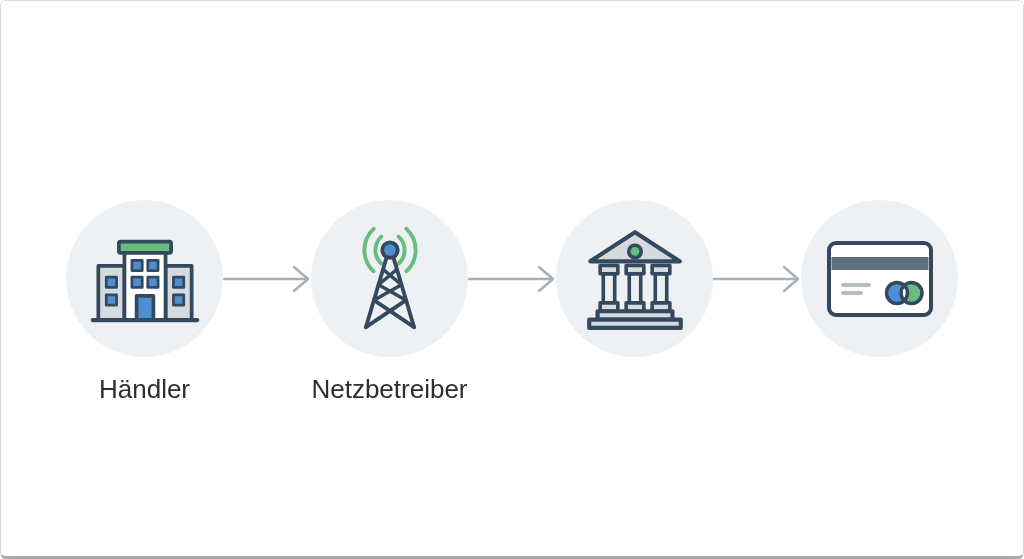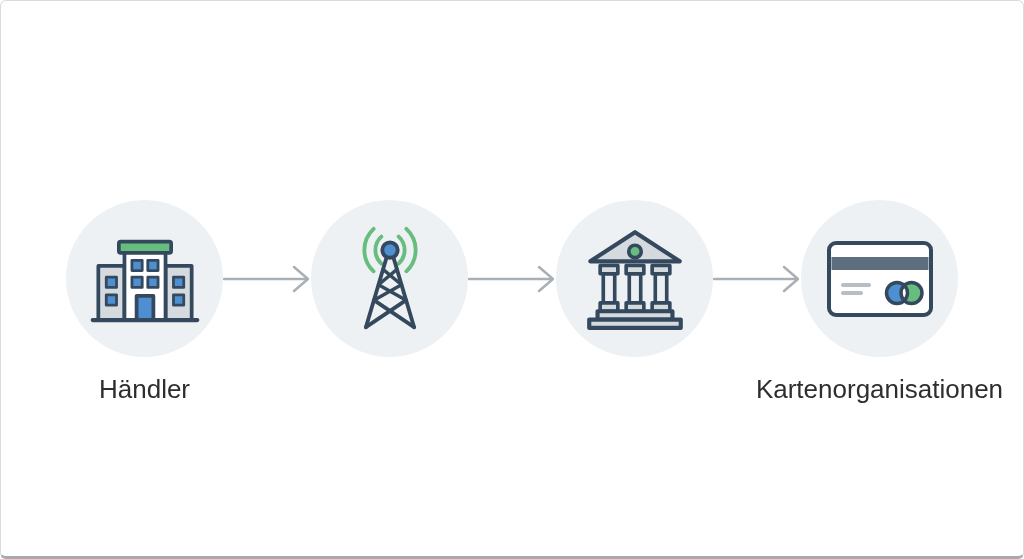--- a/index.html
+++ b/index.html
@@ -121,20 +121,21 @@
           <line x1="58.5" y1="33.5" x2="80" y2="106" class="sn fn" stroke-width="4"></line>
           <line x1="47.8" y1="46" x2="66.9" y2="62" class="sn fn" stroke-width="3.5"></line>
           <line x1="62.2" y1="46" x2="43.1" y2="62" class="sn fn" stroke-width="3.5"></line>
           <line x1="43.1" y1="62" x2="71.7" y2="78" class="sn fn" stroke-width="3.5"></line>
           <line x1="66.9" y1="62" x2="38.3" y2="78" class="sn fn" stroke-width="3.5"></line>
           <line x1="38.3" y1="78" x2="80" y2="106" class="sn fn" stroke-width="4"></line>
           <line x1="71.7" y1="78" x2="30" y2="106" class="sn fn" stroke-width="4"></line>
           <circle cx="55" cy="26" r="8" class="fb sn" stroke-width="4"></circle>
         </svg>
       </div>
+      <div class="label">Netzbetreiber</div>
     </div>
 
     <div class="arrowbox">
       <svg width="88" height="32" viewBox="0 0 88 32">
         <line x1="1" y1="16" x2="84" y2="16" class="sa fn" stroke-width="2.5"></line>
         <polyline points="71,4 85,16 71,28" class="sa fn" stroke-width="2.5"></polyline>
       </svg>
     </div>
 
     <div class="node">
@@ -171,17 +172,16 @@
           <rect x="7.5" y="21" width="97" height="13" class="fst"></rect>
           <rect x="17" y="47" width="30" height="4" rx="2" class="fcl"></rect>
           <rect x="17" y="55" width="22" height="4" rx="2" class="fcl"></rect>
           <circle cx="73" cy="57" r="10.5" class="fb"></circle>
           <circle cx="87.5" cy="57" r="10.5" class="fgr"></circle>
           <path d="M80.25 49.4 A10.5 10.5 0 0 1 80.25 64.6 A10.5 10.5 0 0 1 80.25 49.4 Z" class="fw"></path>
           <circle cx="73" cy="57" r="10.5" class="fn sn" stroke-width="3.5"></circle>
           <circle cx="87.5" cy="57" r="10.5" class="fn sn" stroke-width="3.5"></circle>
         </svg>
       </div>
-      <div class="label">Kartenorganisationen</div>
     </div>
 
   </div>
 </div>
 
 </body></html>

